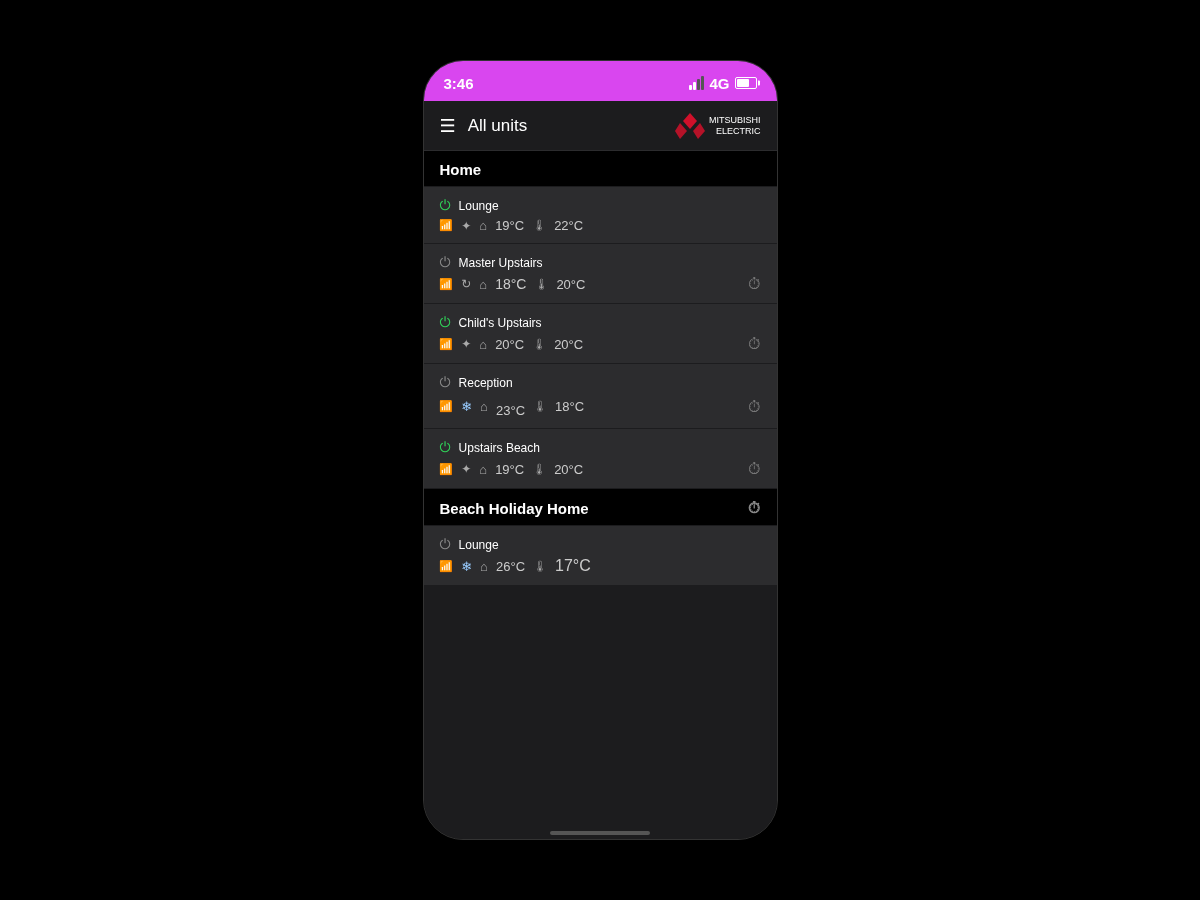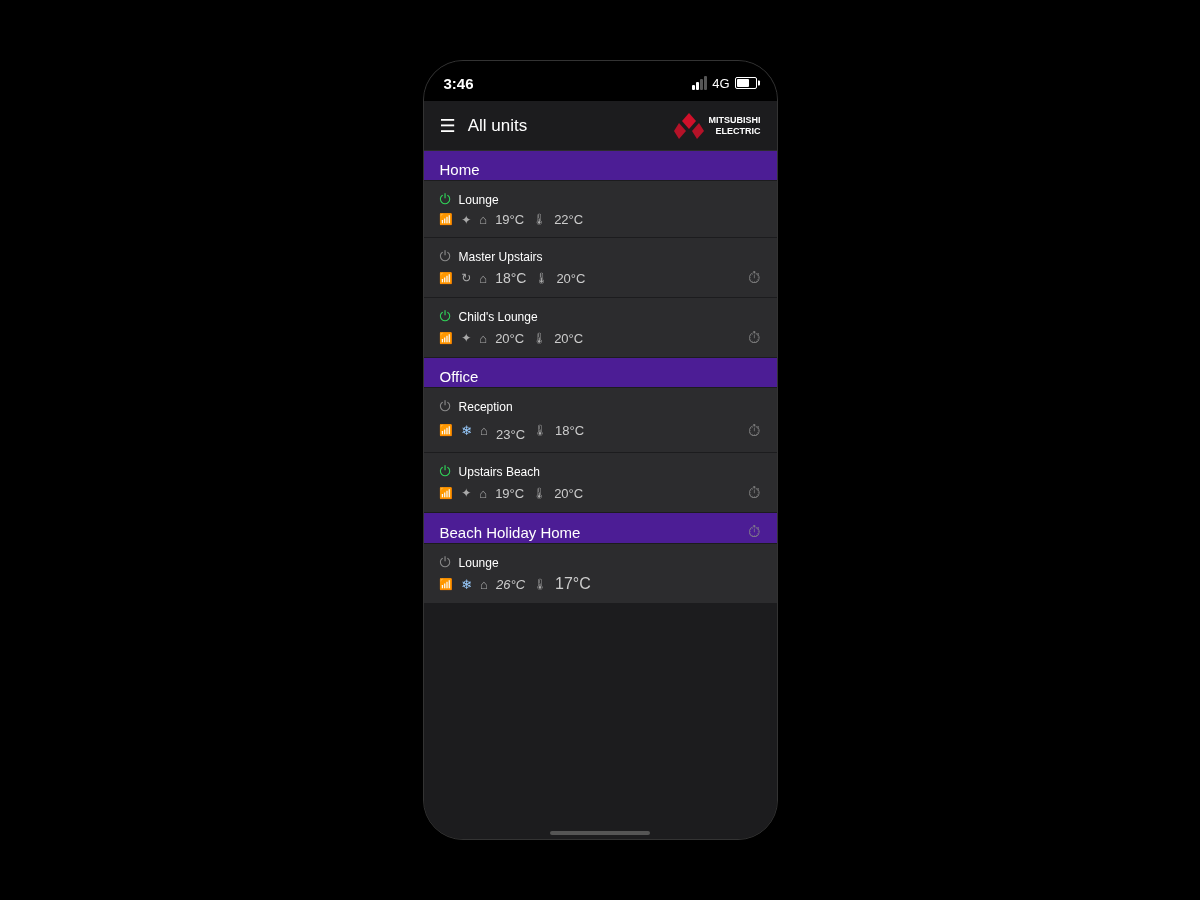--- a/index.html
+++ b/index.html
@@ -15,21 +15,21 @@
     .phone {
       width: 355px;
       height: 780px;
       background: #1a1a1a;
       border-radius: 40px;
       overflow: hidden;
       position: relative;
       border: 1px solid #333;
     }
     .status-bar {
-      background: #000000;
+      background: #d946ef;
       display: flex;
       justify-content: space-between;
       align-items: center;
       padding: 8px 20px 4px 20px;
       height: 40px;
     }
     .status-time {
       color: #fff;
       font-size: 15px;
       font-weight: 600;
@@ -92,35 +92,35 @@
       align-items: center;
       gap: 4px;
     }
     .mitsubishi-diamond {
       width: 30px;
       height: 26px;
     }
     .mitsubishi-text {
       color: #fff;
       font-size: 9px;
-      font-weight: 700;
+      font-weight: 400;
       line-height: 1.2;
       text-align: right;
     }
     .content {
       background: #1c1c1e;
       overflow-y: auto;
       height: calc(780px - 40px - 50px - 30px);
     }
     .group-header {
-      background: #4c1d95;
-      padding: 10px 16px 2px 16px;
+      background: #000000;
+      padding: 10px 16px 8px 16px;
       color: #fff;
       font-size: 15px;
-      font-weight: 400;
+      font-weight: 700;
       display: flex;
       justify-content: space-between;
       align-items: center;
     }
     .unit-row {
       background: #2c2c2e;
       margin: 1px 0;
       padding: 10px 16px;
       cursor: pointer;
       display: flex;
@@ -194,21 +194,21 @@
 
   <div class="status-bar">
     <span class="status-time">3:46</span>
     <div class="status-icons">
       <div class="signal-bars">
         <div class="signal-bar" style="height:5px;"></div>
         <div class="signal-bar" style="height:8px;"></div>
         <div class="signal-bar" style="height:11px; background:#555;"></div>
         <div class="signal-bar" style="height:14px; background:#555;"></div>
       </div>
-      <span style="font-size:13px;color:#fff;font-weight:400;">4G</span>
+      <span style="font-size:15px;color:#fff;font-weight:700;">4G</span>
       <div class="battery-icon">
         <div class="battery-fill"></div>
       </div>
     </div>
   </div>
 
   <div class="nav-bar">
     <span class="hamburger">☰</span>
     <span class="nav-title">All units</span>
     <div class="mitsubishi-logo">
@@ -257,36 +257,33 @@
             <span style="color: rgb(204, 204, 204); font-size: 14px;">18°C</span>
             <span style="color: rgb(170, 170, 170); font-size: 11px;">🌡</span>
             <span style="color: rgb(204, 204, 204); font-size: 13px;">20°C</span>
           </div>
           <span class="clock-icon">⏱</span>
         </div>
       </div>
       <div class="unit-row">
         <div class="unit-name-row">
           <span class="power-icon power-on">⏻</span>
-          <span class="unit-name">Child's Lounge</span>
+          <span class="unit-name">Child's Upstairs</span>
         </div>
         <div class="unit-detail-row">
           <div class="unit-icons-and-temps">
             <span class="unit-icon" style="font-size: 11px;">📶</span>
             <span class="unit-icon" style="font-size: 12px; color: rgb(170, 170, 170);">✦</span>
             <span style="color: rgb(170, 170, 170); font-size: 13px;">⌂</span>
             <span style="color: rgb(204, 204, 204); font-size: 13px;">20°C</span>
             <span style="color: rgb(170, 170, 170); font-size: 11px;">🌡</span>
             <span style="color: rgb(204, 204, 204); font-size: 13px;">20°C</span>
           </div>
           <span class="clock-icon">⏱</span>
         </div>
-      </div>
-      <div class="group-header">
-        <span>Office</span>
       </div>
       <div class="unit-row">
         <div class="unit-name-row">
           <span class="power-icon power-off">⏻</span>
           <span class="unit-name">Reception</span>
         </div>
         <div class="unit-detail-row">
           <div class="unit-icons-and-temps">
             <span class="unit-icon" style="font-size: 11px;">📶</span>
             <span class="unit-icon" style="font-size: 13px; color: rgb(153, 204, 255);">❄</span>
@@ -322,21 +319,21 @@
       <div class="unit-row">
         <div class="unit-name-row">
           <span class="power-icon power-off">⏻</span>
           <span class="unit-name">Lounge</span>
         </div>
         <div class="unit-detail-row">
           <div class="unit-icons-and-temps">
             <span class="unit-icon" style="font-size: 11px;">📶</span>
             <span class="unit-icon" style="font-size: 13px; color: rgb(153, 204, 255);">❄</span>
             <span style="color: rgb(170, 170, 170); font-size: 13px;">⌂</span>
-            <span style="color: rgb(204, 204, 204); font-size: 13px; font-style: italic;">26°C</span>
+            <span style="color: rgb(204, 204, 204); font-size: 13px;">26°C</span>
             <span style="color: rgb(170, 170, 170); font-size: 11px;">🌡</span>
             <span style="color: rgb(204, 204, 204); font-size: 16px;">17°C</span>
           </div>
         </div>
       </div>
     </div>
 
   <div class="bottom-bar">
     <div class="home-indicator"></div>
   </div>

